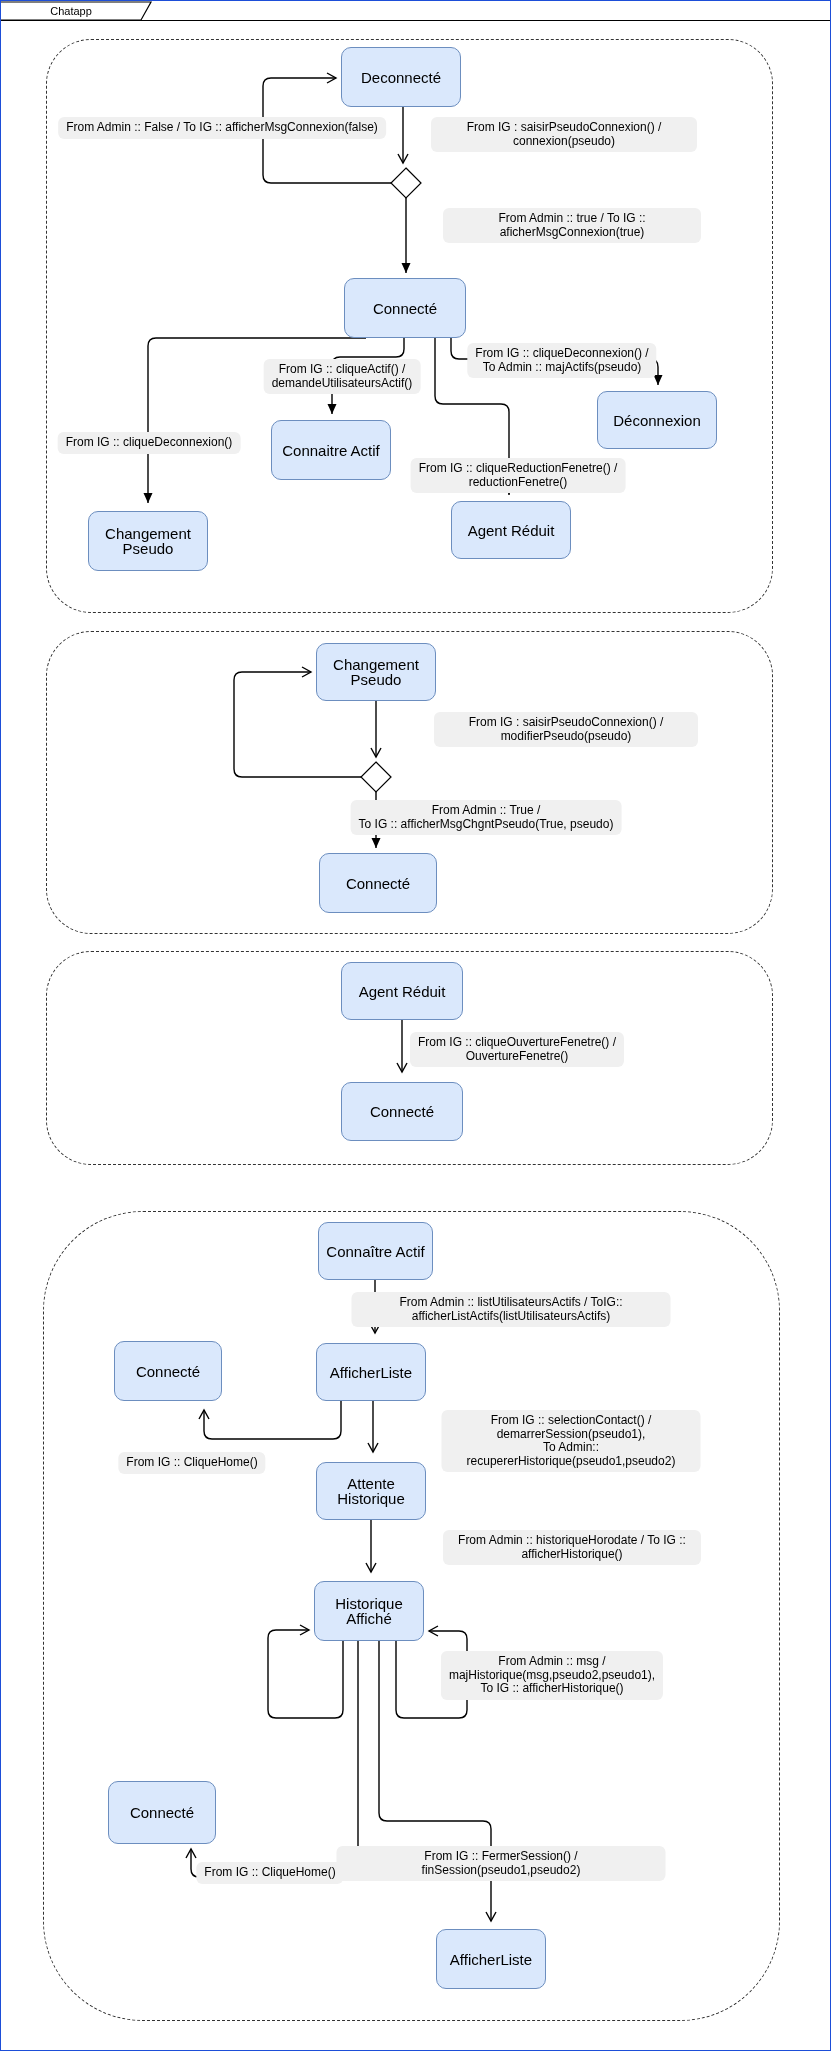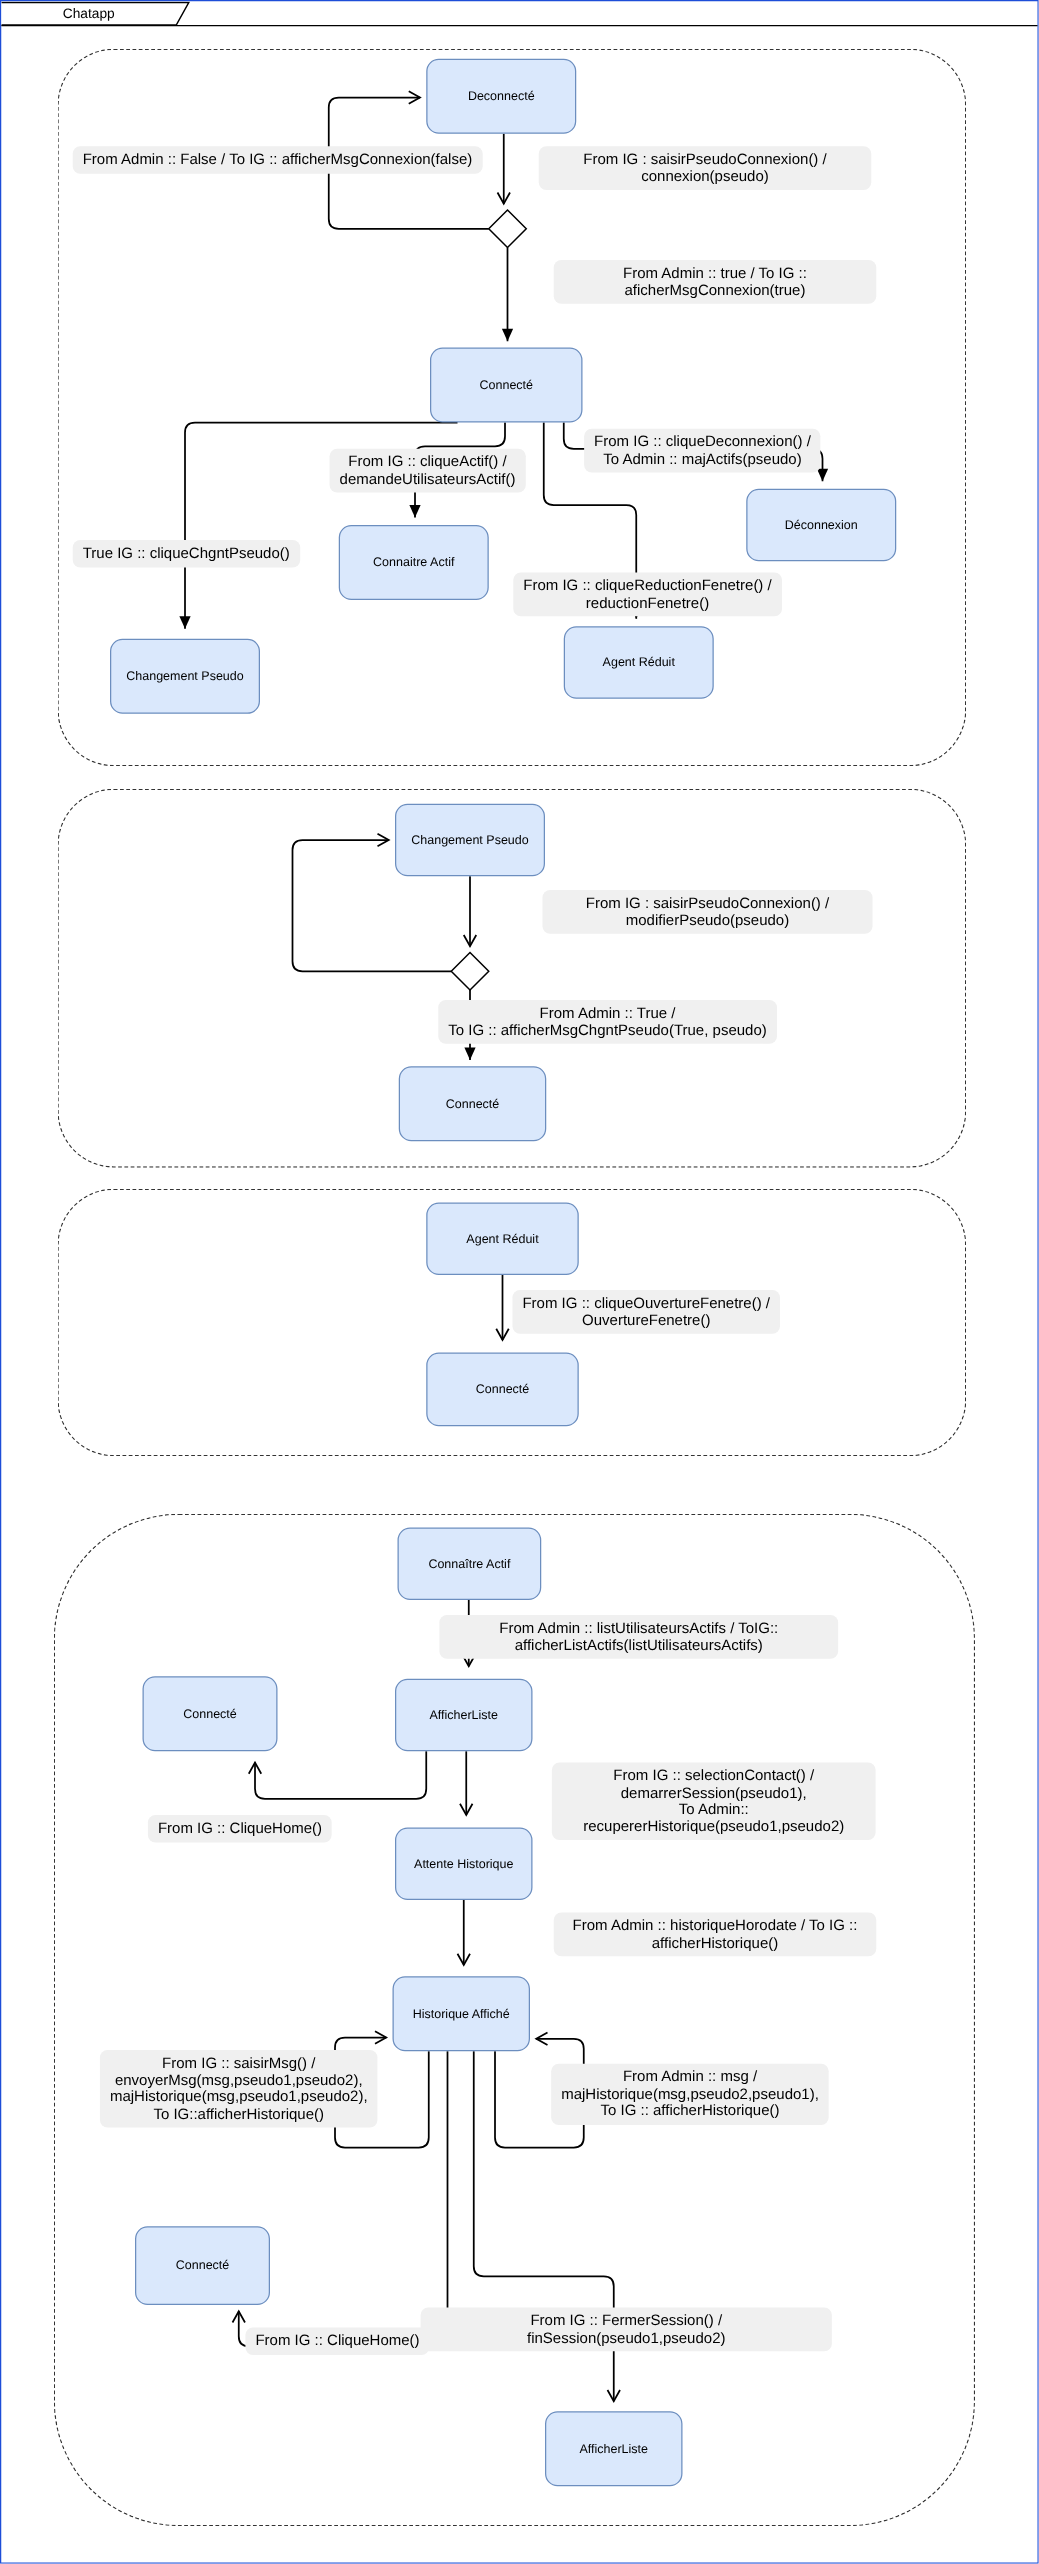--- a/index.html
+++ b/index.html
@@ -10,21 +10,21 @@
   .tab{position:absolute;left:0;top:0;width:150px;height:19px;}
   .tab svg{position:absolute;left:0;top:0;}
   .tab .tab-label{position:absolute;left:0;top:2px;width:140px;text-align:center;
         font-size:11px;line-height:16px;}
   .section{position:absolute;border:1.3px dashed #333;background:transparent;}
   .r45{border-radius:45px;}
   .r100{border-radius:100px;}
   #edges{position:absolute;left:0;top:0;}
   .state{position:absolute;background:#dae8fc;border:1.3px solid #6c8ebf;border-radius:10px;
         display:flex;align-items:center;justify-content:center;text-align:center;
-        font-size:10px;line-height:15px;box-sizing:border-box;}
+        font-size:15px;line-height:15px;box-sizing:border-box;}
   .elabel{position:absolute;transform:translateX(-50%);background:#f0f0f0;border-radius:6px;
         padding:4px 8px;font-size:12px;line-height:13.5px;text-align:center;
         white-space:pre-line;}
 </style>
 </head>
 <body>
 
 <div id="page">
 
   <div class="tab">
@@ -77,21 +77,21 @@
       <polygon points="405,167 420,182 405,197 390,182" fill="#ffffff" stroke="#000" stroke-width="1.2"></polygon>
       <polygon points="375,761 390,776 375,791 360,776" fill="#ffffff" stroke="#000" stroke-width="1.2"></polygon>
     </g>
   </svg>
 
   <div class="state" style="left:340px;top:46px;width:120px;height:60px;">Deconnecté</div>
   <div class="elabel" style="left:221px;top:116px;">From Admin :: False  / To IG :: afficherMsgConnexion(false)</div>
   <div class="elabel" style="left:563px;top:116px;">From IG : saisirPseudoConnexion() / connexion(pseudo)</div>
   <div class="elabel" style="left:571px;top:207px;">From Admin :: true  / To IG :: aficherMsgConnexion(true)</div>
   <div class="state" style="left:343px;top:277px;width:122px;height:60px;">Connecté</div>
-  <div class="elabel" style="left:148px;top:431px;">True IG :: cliqueChgntPseudo()</div>
+  <div class="elabel" style="left:148px;top:431px;">From IG :: cliqueDeconnexion()</div>
   <div class="elabel" style="left:341px;top:358px;">From IG :: cliqueActif() /
 demandeUtilisateursActif()</div>
   <div class="elabel" style="left:561px;top:342px;">From IG :: cliqueDeconnexion() /
 To Admin :: majActifs(pseudo)</div>
   <div class="elabel" style="left:517px;top:457px;">From IG :: cliqueReductionFenetre() /
 reductionFenetre()</div>
   <div class="state" style="left:270px;top:419px;width:120px;height:60px;">Connaitre Actif</div>
   <div class="state" style="left:596px;top:390px;width:120px;height:58px;">Déconnexion</div>
   <div class="state" style="left:87px;top:510px;width:120px;height:60px;">Changement Pseudo</div>
   <div class="state" style="left:450px;top:500px;width:120px;height:58px;">Agent Réduit</div>
@@ -110,24 +110,20 @@
   <div class="state" style="left:317px;top:1221px;width:115px;height:58px;">Connaître Actif</div>
   <div class="elabel" style="left:510px;top:1291px;">From Admin :: listUtilisateursActifs / ToIG:: afficherListActifs(listUtilisateursActifs)</div>
   <div class="state" style="left:113px;top:1340px;width:108px;height:60px;">Connecté</div>
   <div class="state" style="left:315px;top:1342px;width:110px;height:58px;">AfficherListe</div>
   <div class="elabel" style="left:570px;top:1409px;">From IG :: selectionContact() / demarrerSession(pseudo1),
 To Admin:: recupererHistorique(pseudo1,pseudo2)</div>
   <div class="elabel" style="left:191px;top:1451px;">From IG :: CliqueHome()</div>
   <div class="state" style="left:315px;top:1461px;width:110px;height:58px;">Attente Historique</div>
   <div class="elabel" style="left:571px;top:1529px;">From Admin :: historiqueHorodate / To IG :: afficherHistorique()</div>
   <div class="state" style="left:313px;top:1580px;width:110px;height:60px;">Historique Affiché</div>
-  <div class="elabel" style="left:190px;top:1639px;">From IG :: saisirMsg() /
-envoyerMsg(msg,pseudo1,pseudo2),
-majHistorique(msg,pseudo1,pseudo2),
-To IG::afficherHistorique()</div>
   <div class="elabel" style="left:551px;top:1650px;">From Admin :: msg /
 majHistorique(msg,pseudo2,pseudo1),
 To IG :: afficherHistorique()</div>
   <div class="state" style="left:107px;top:1780px;width:108px;height:63px;">Connecté</div>
   <div class="elabel" style="left:269px;top:1861px;">From IG :: CliqueHome()</div>
   <div class="elabel" style="left:500px;top:1845px;">From IG :: FermerSession() / finSession(pseudo1,pseudo2)</div>
   <div class="state" style="left:435px;top:1928px;width:110px;height:60px;">AfficherListe</div>
 
 </div>
 

